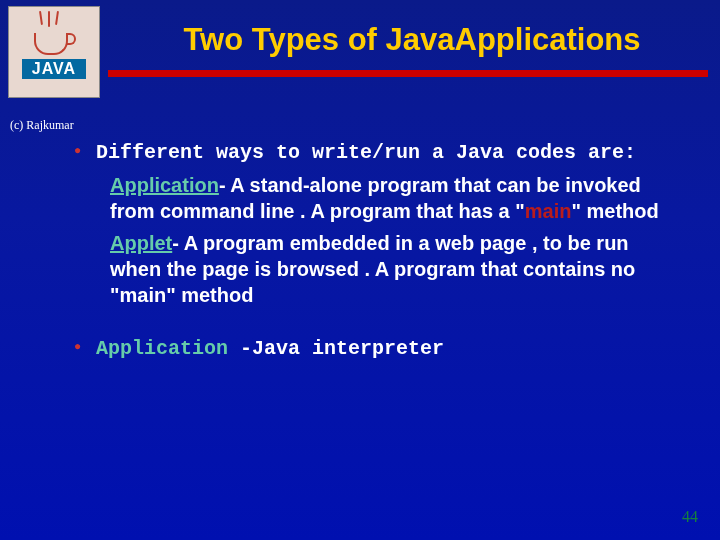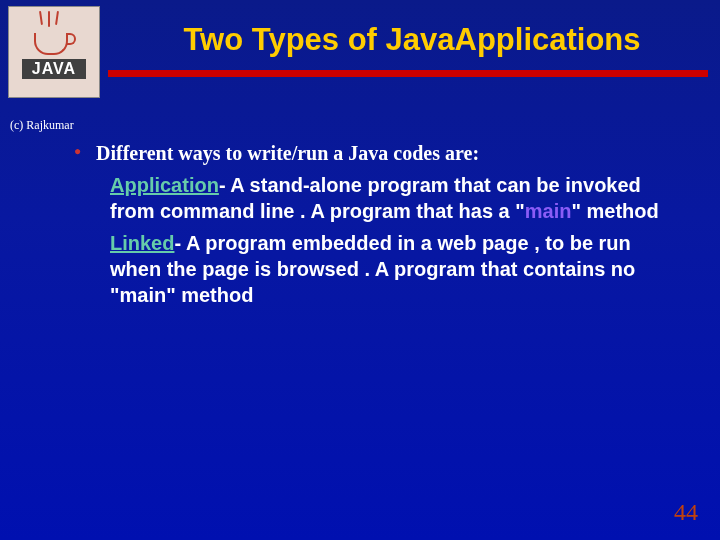--- a/index.html
+++ b/index.html
@@ -61,21 +61,21 @@
     position: absolute;
     width: 2px;
     height: 14px;
     background: #c04030;
     border-radius: 2px;
   }
   .steam span:nth-child(1){ left:2px; transform: rotate(-8deg);}
   .steam span:nth-child(2){ left:10px; height:16px;}
   .steam span:nth-child(3){ left:18px; transform: rotate(8deg);}
   .java-label {
-    background: #404040;
+    background: #0369a1;
     color: #fff;
     font-weight: bold;
     font-size: 16px;
     padding: 1px 10px;
     letter-spacing: 1px;
     font-family: Arial, sans-serif;
   }
   .title {
     position: absolute;
     top: 22px;
@@ -111,21 +111,21 @@
     right: 30px;
     color: #fff;
   }
   .bullet-item {
     position: relative;
     padding-left: 26px;
     margin-bottom: 6px;
     font-size: 20px;
     font-weight: bold;
     line-height: 1.3;
-    font-family: Liberation Serif, serif;
+    font-family: Liberation Mono, monospace;
   }
   .bullet-item::before {
     content: "●";
     position: absolute;
     left: 4px;
     top: 4px;
     color: #cc3333;
     font-size: 12px;
   }
   .sub-item {
@@ -135,34 +135,34 @@
     font-weight: bold;
     line-height: 1.3;
     margin-bottom: 6px;
     font-family: "Trebuchet MS", Arial, sans-serif;
   }
   .term-link {
     color: #66ccaa;
     text-decoration: underline;
   }
   .red-word {
-    color: #8b5cf6;
+    color: #b91c1c;
   }
   .teal-word {
     color: #66ccaa;
   }
   .spacer {
     height: 22px;
   }
   .page-num {
     position: absolute;
     bottom: 14px;
     right: 22px;
-    color: #c2410c;
-    font-size: 24px;
+    color: #15803d;
+    font-size: 16px;
     font-family: "Times New Roman", serif;
   }
 </style>
 </head>
 <body>
 
 <div class="logo-box">
   <div class="coffee">
     <div class="steam">
         <span></span>
@@ -181,21 +181,24 @@
 <div class="copyright">(c) Rajkumar</div>
 
 <div class="content">
   <div class="bullet-item">Different ways to write/run a Java codes are:</div>
 
   <div class="sub-item">
     <span class="term-link">Application</span><span>- A stand-alone program that can be invoked from command line . A program that has a "</span><span class="red-word">main</span><span>" method</span>
   </div>
 
   <div class="sub-item">
-    <span class="term-link">Linked</span><span>- A program embedded in a web page , to be run when the page is browsed . A program that contains no "main" method</span>
+    <span class="term-link">Applet</span><span>- A program embedded in a web page , to be run when the page is browsed . A program that contains no "main" method</span>
   </div>
 
   <div class="spacer"></div>
 
+  <div class="bullet-item">
+    <span class="teal-word">Application</span><span> -Java interpreter</span>
+  </div>
 
 </div>
 
 <div class="page-num">44</div>
 
 </body></html>

